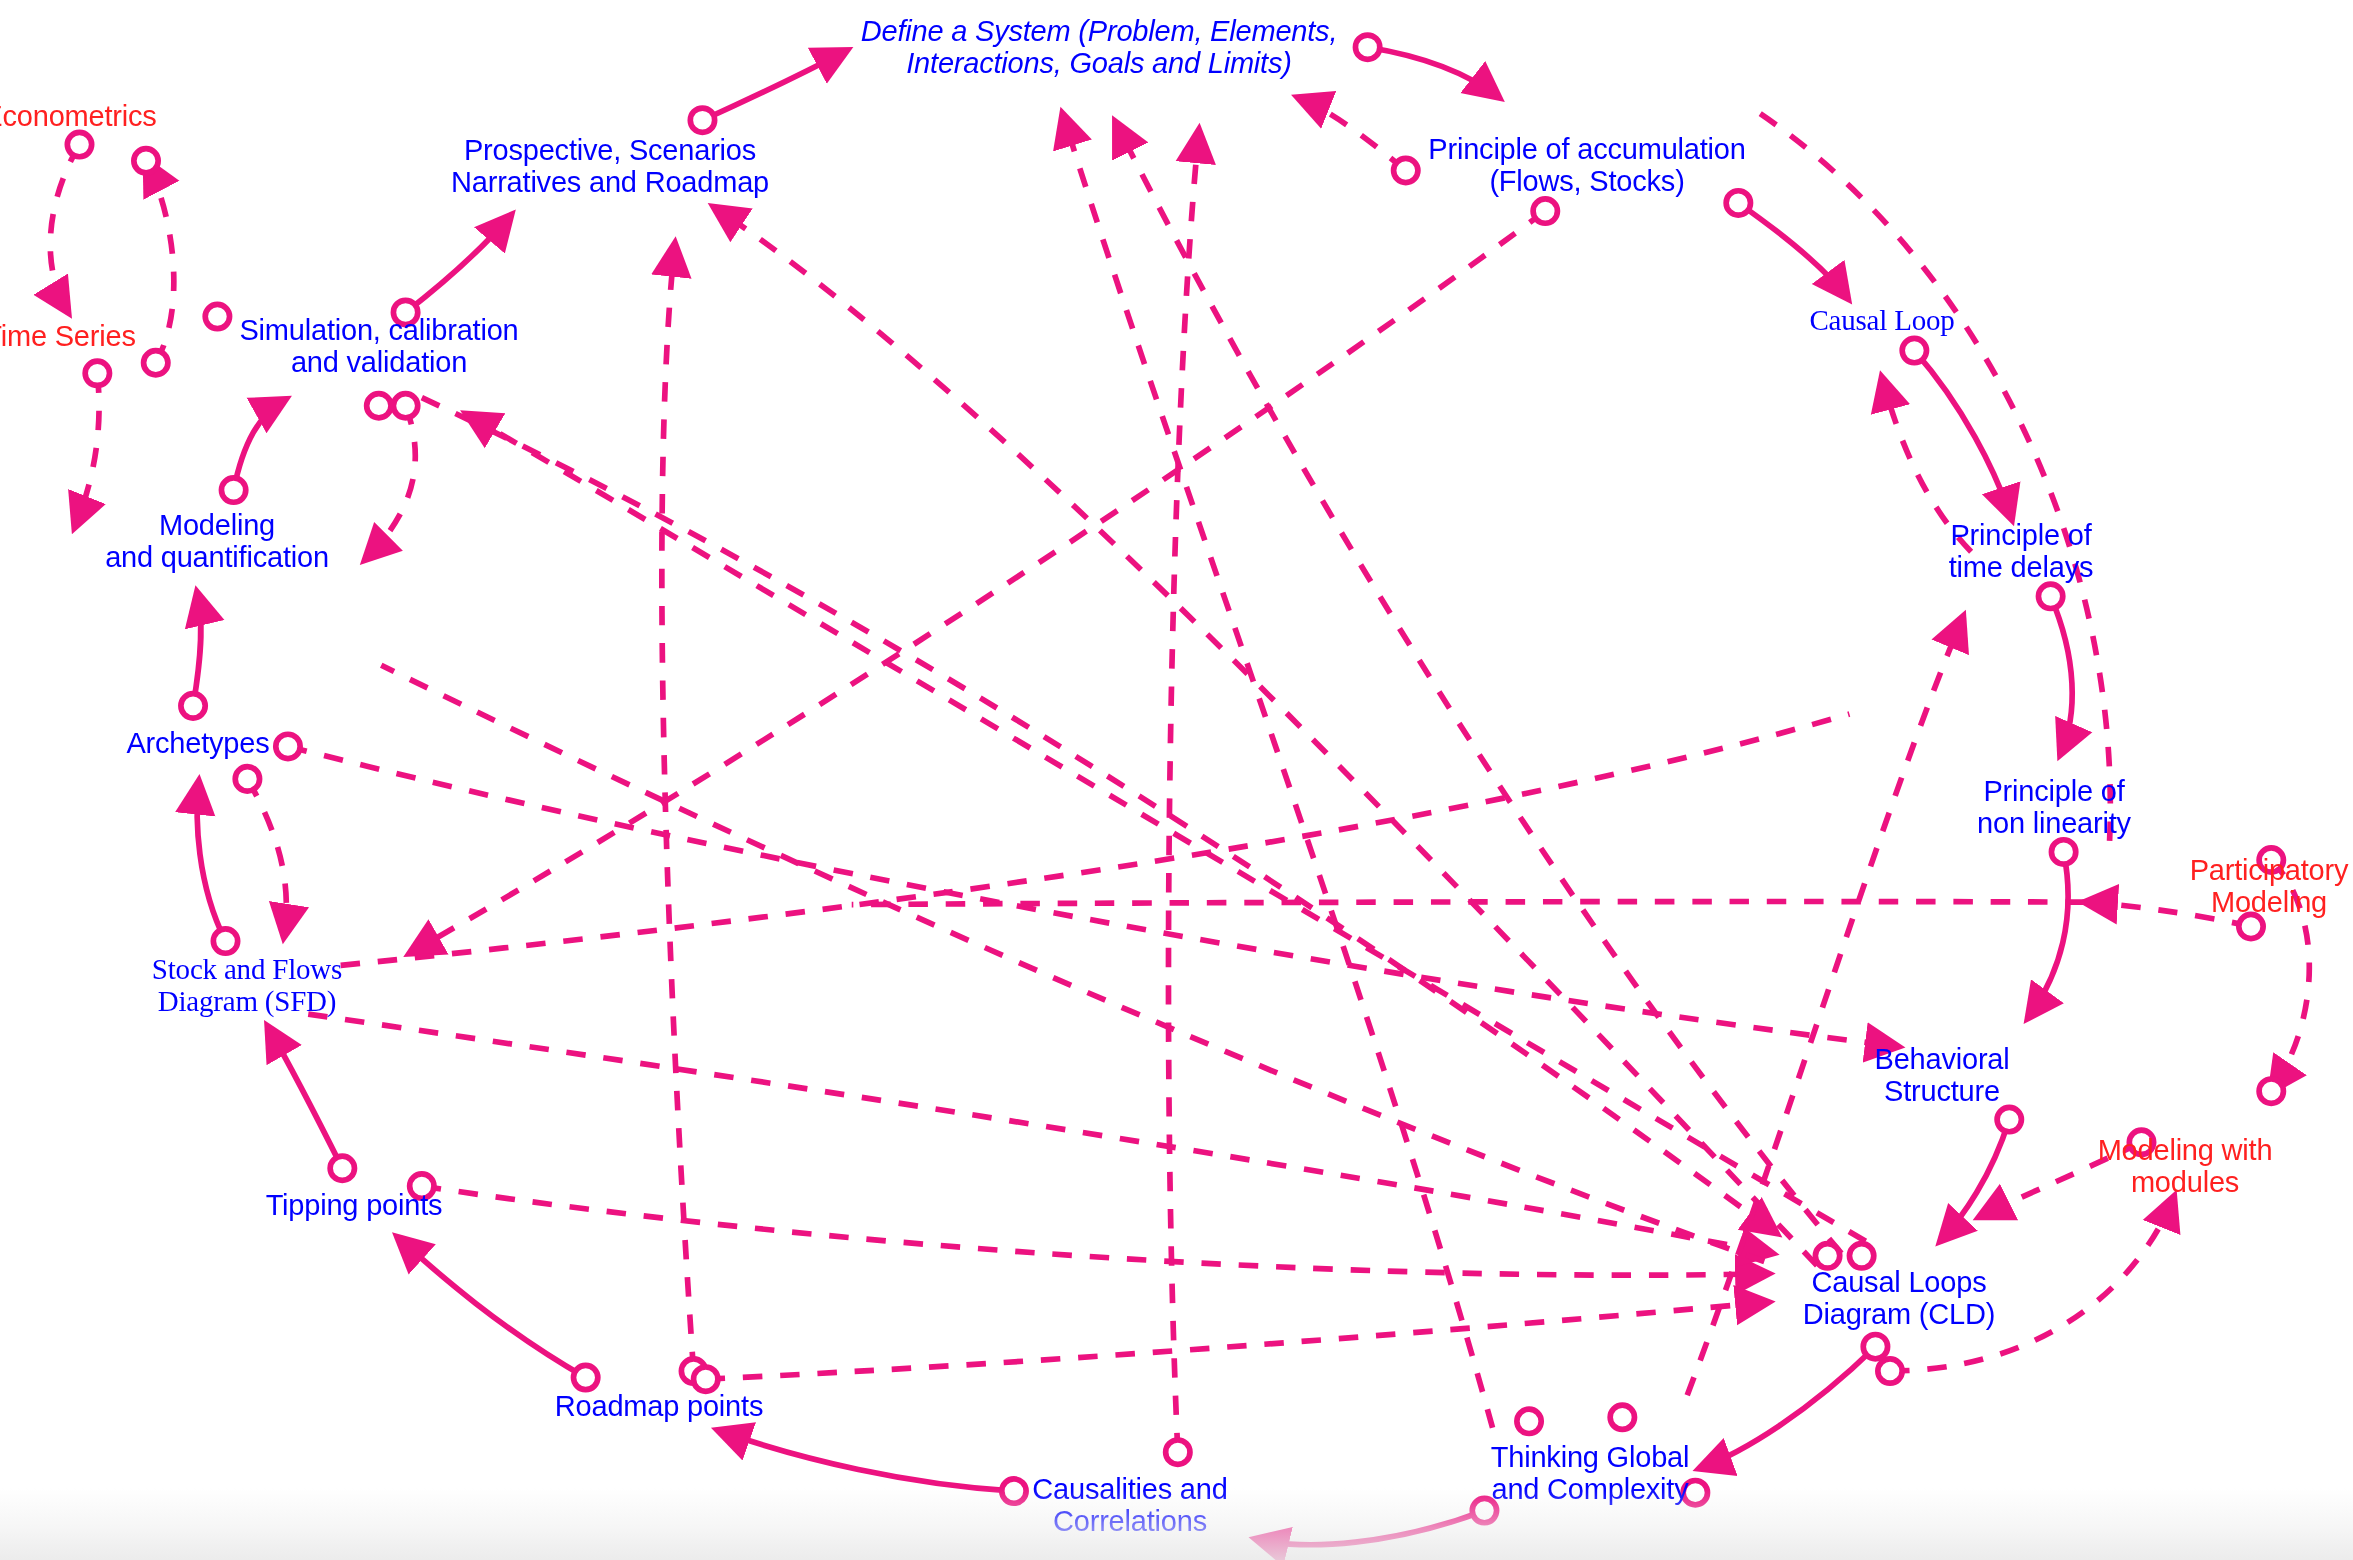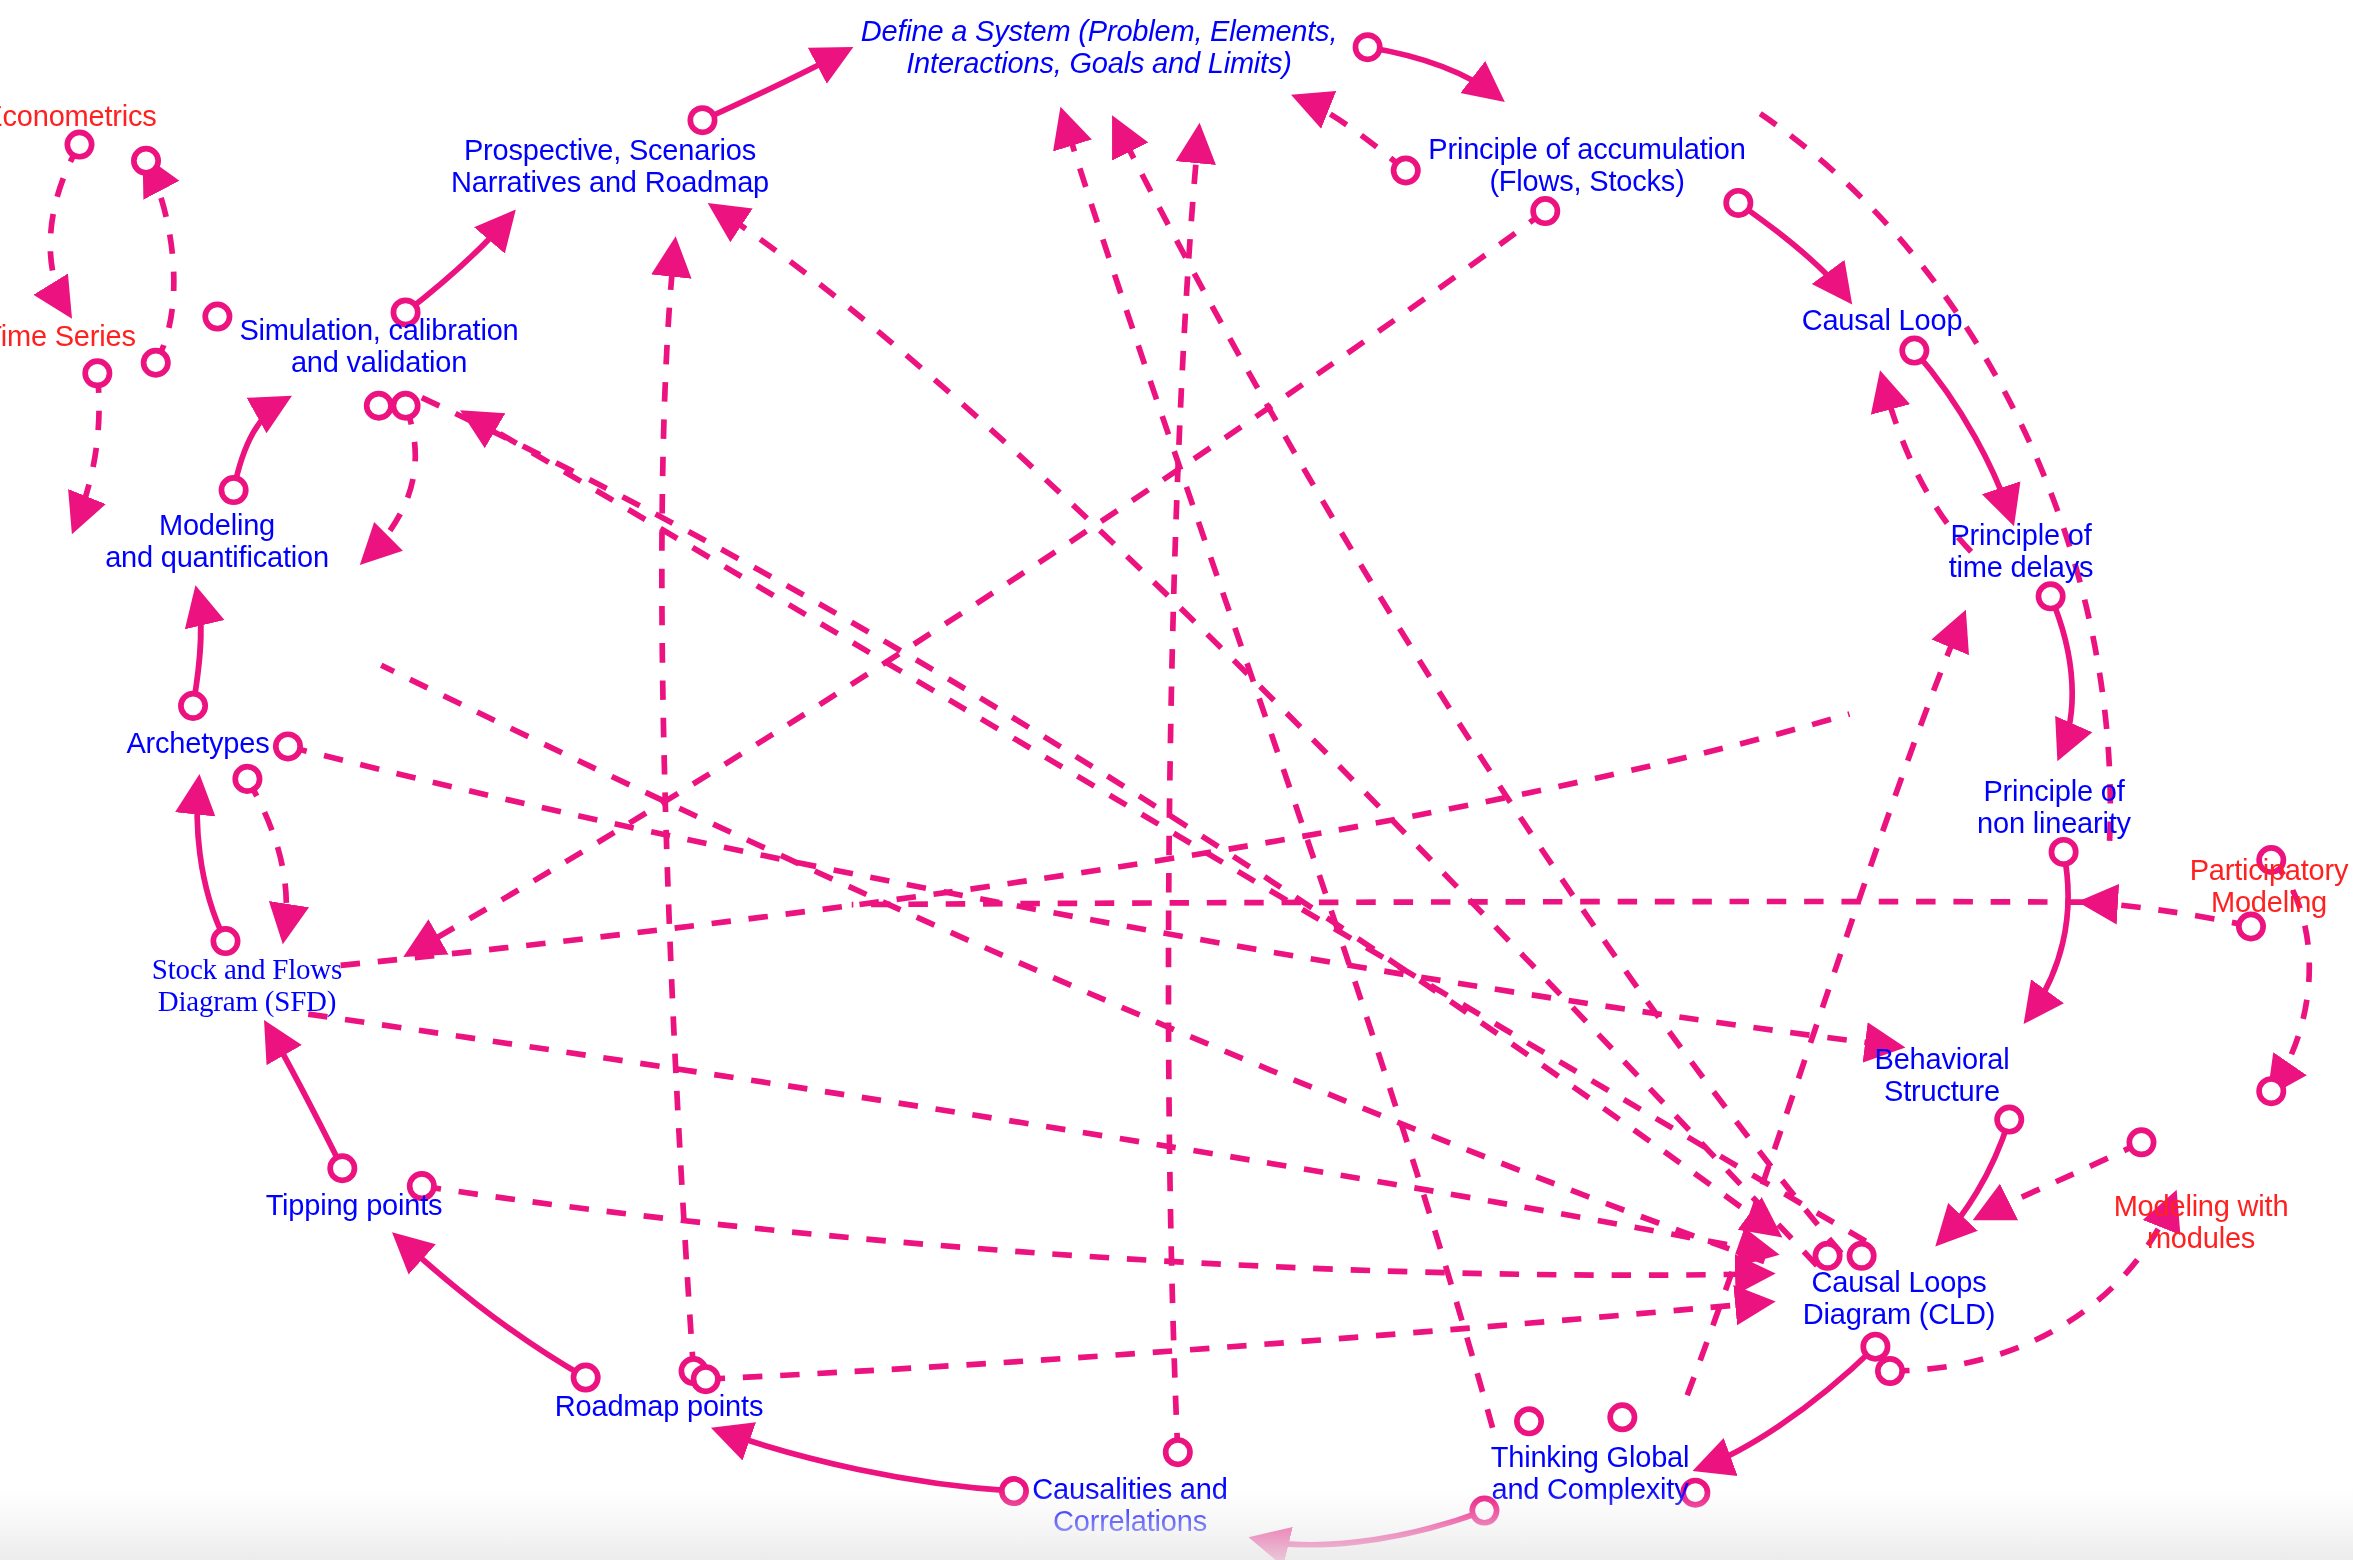--- a/index.html
+++ b/index.html
@@ -154,30 +154,30 @@
   </svg>
 
   <div class="lbl red" style="left:70px;top:116px;">Econometrics</div>
   <div class="lbl red" style="left:60px;top:336px;">Time Series</div>
   <div class="lbl" style="left:610px;top:166px;">Prospective, Scenarios
 Narratives and Roadmap</div>
   <div class="lbl" style="left:1099px;top:47px;font-style:italic;">Define a System (Problem, Elements,
 Interactions, Goals and Limits)</div>
   <div class="lbl" style="left:1587px;top:165px;">Principle of accumulation
 (Flows, Stocks)</div>
-  <div class="lbl" style="left:1882px;top:320px;">Causal Loop</div>
+  <div class="lbl" style="left:1882px;top:320px;font-family:Liberation Serif, serif;">Causal Loop</div>
   <div class="lbl" style="left:2021px;top:551px;">Principle of
 time delays</div>
   <div class="lbl" style="left:2054px;top:807px;">Principle of
 non linearity</div>
   <div class="lbl red" style="left:2269px;top:886px;">Participatory
 Modeling</div>
   <div class="lbl" style="left:1942px;top:1075px;">Behavioral
 Structure</div>
-  <div class="lbl red" style="left:2185px;top:1222px;margin-left:16px;">Modeling with
+  <div class="lbl red" style="left:2185px;top:1166px;">Modeling with
 modules</div>
   <div class="lbl" style="left:1899px;top:1298px;">Causal Loops
 Diagram (CLD)</div>
   <div class="lbl" style="left:1590px;top:1473px;">Thinking Global
 and Complexity</div>
   <div class="lbl" style="left:1130px;top:1505px;">Causalities and
 Correlations</div>
   <div class="lbl" style="left:659px;top:1406px;">Roadmap points</div>
   <div class="lbl" style="left:354px;top:1205px;">Tipping points</div>
   <div class="lbl" style="left:247px;top:985px;font-family:Liberation Serif, serif;">Stock and Flows

